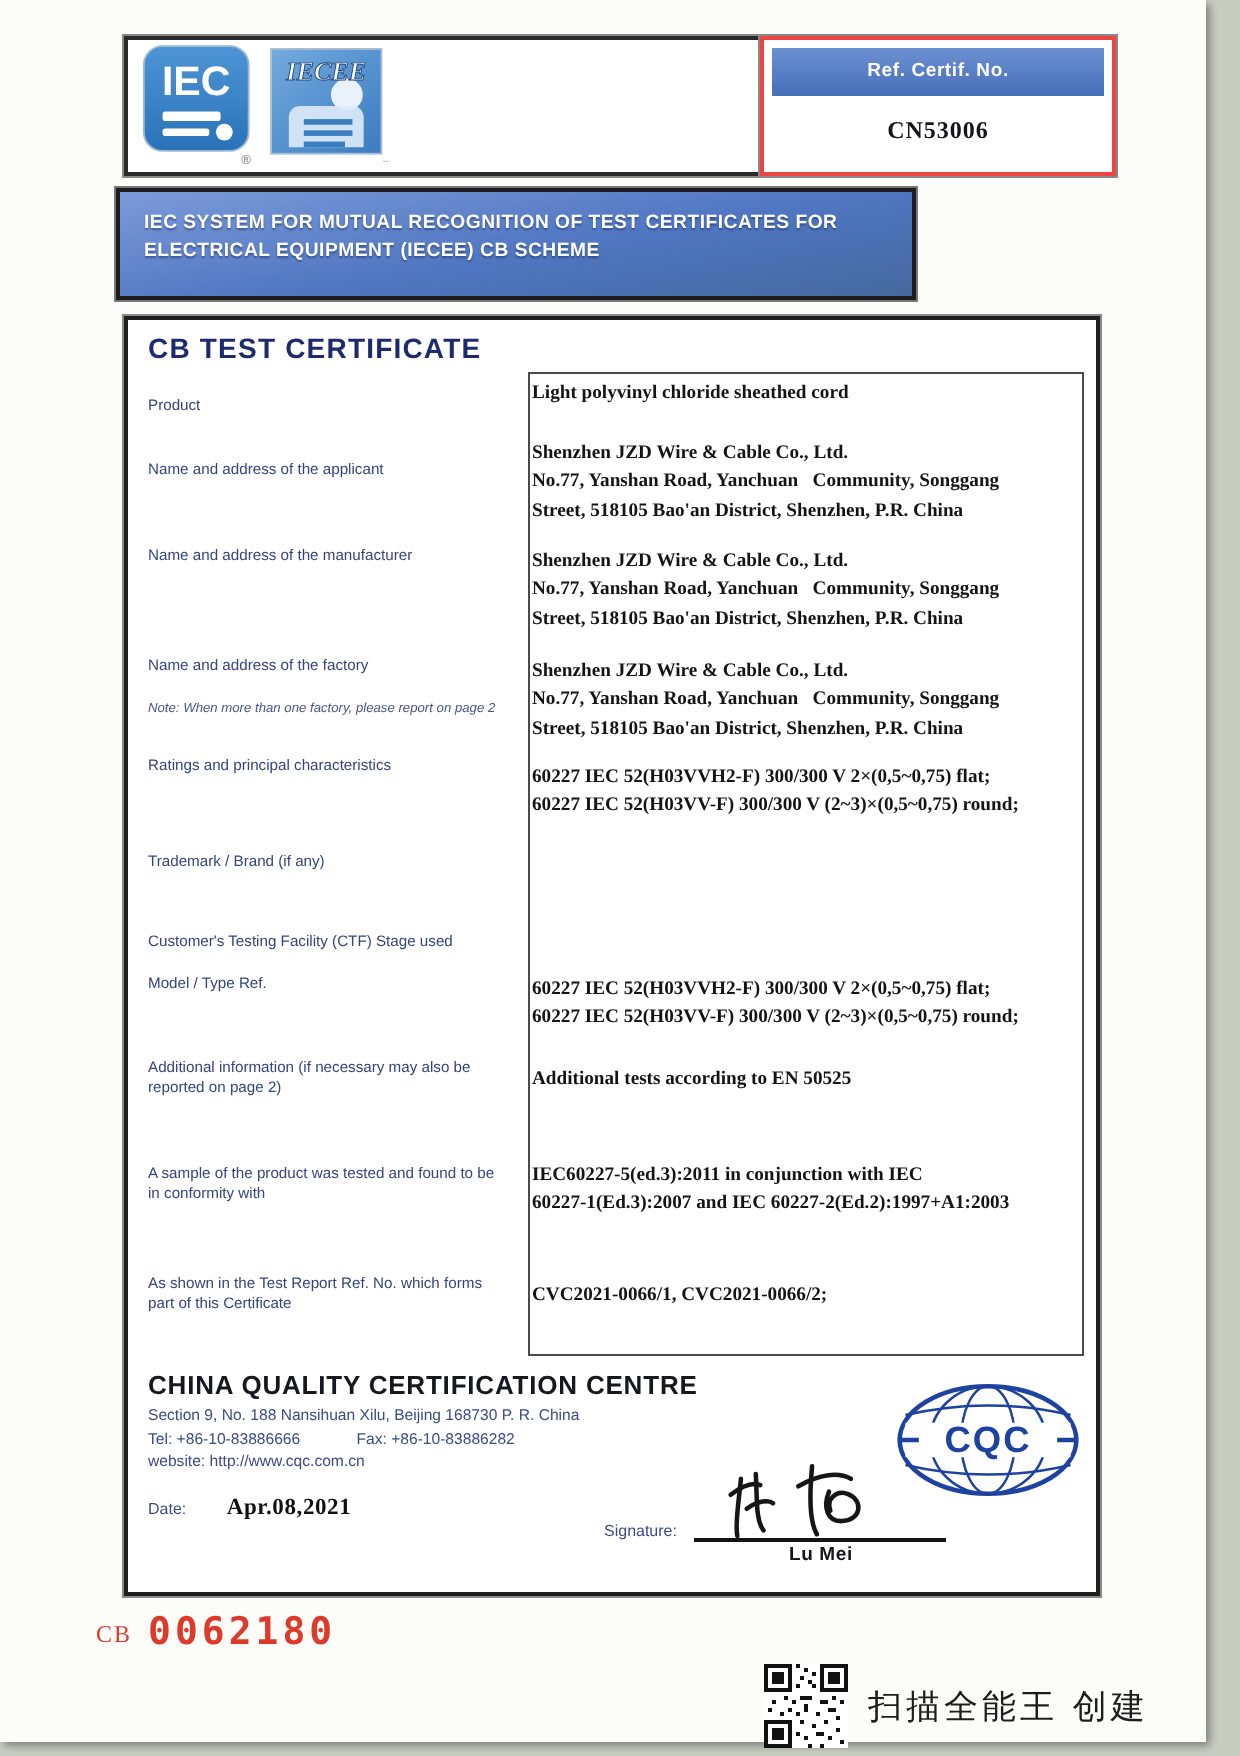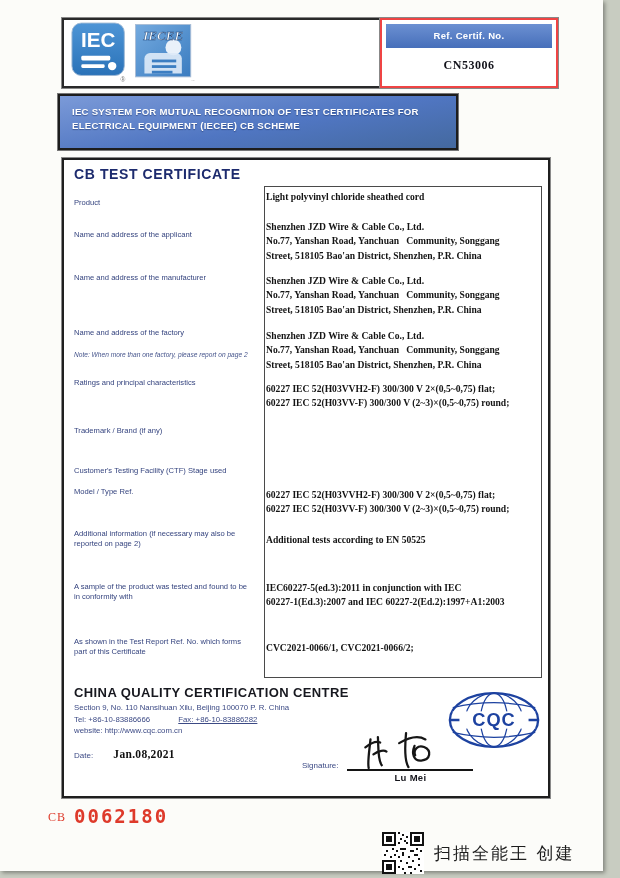--- a/index.html
+++ b/index.html
@@ -23,21 +23,21 @@
   .valbox { position:absolute; left:200px; top:0; right:6px; height:492px; border:1.5px solid #4a4a4a; background:transparent; }
   .row { display:flex; position:relative; z-index:1; }
   .lbl { flex:none; width:190px; padding-left:10px; font-size:7.6px; color:#35447f; line-height:1.35; }
   .note { font-size:6.6px; font-style:italic; color:#46558c; margin-top:13px; }
   .val { flex:1; margin-left:10px; padding:4px 10px 0 2px; font-family:"Liberation Serif","DejaVu Serif",serif; font-weight:bold; font-size:9.6px; color:#141414; line-height:1.5; white-space:pre-wrap; }
 
   .issued { margin:15px 0 0 10px; font-size:8px; color:#2e3d78; }
   .ncb { position:relative; margin-top:7px; padding-left:10px; height:100px; }
   .ncb-name { font-size:13px; font-weight:bold; color:#17181f; letter-spacing:.4px; margin-bottom:3px; }
   .ncb-line { font-size:7.8px; color:#3c4a85; margin-top:2.5px; }
-  .ncb-line .gap { margin-left:26px;text-decoration:underline; }
+  .ncb-line .gap { margin-left:26px; }
   .date-row { margin-top:13px; font-size:8px; color:#3c4a85; }
   .date-val { font-family:"Liberation Serif","DejaVu Serif",serif; font-weight:bold; font-size:11.5px; color:#101010; margin-left:18px; letter-spacing:.3px; }
 
   .sig-block { position:absolute; left:238px; bottom:2px; display:flex; align-items:flex-end; gap:6px; }
   .sig-label { font-size:8px; color:#3c4a85; margin-bottom:13px; }
   .sig-mid { width:132px; text-align:center; }
   .sig-mid svg { display:block; margin:0 auto -2px auto; }
   .sig-line { border-top:2px solid #141414; width:126px; margin:0 auto; }
   .sig-name { font-size:9.5px; font-weight:bold; color:#15151c; margin-top:1px; letter-spacing:.3px; }
   .cqc-logo { position:absolute; right:6px; top:4px; }
@@ -156,29 +156,29 @@
       </div>
       <div class="row" style="height:41px">
         <div class="lbl">As shown in the Test Report Ref. No. which forms part of this Certificate</div>
         <div class="val">CVC2021-0066/1, CVC2021-0066/2;</div>
       </div>
     </div>
 
 
     <div class="ncb">
       <div class="ncb-name">CHINA QUALITY CERTIFICATION CENTRE</div>
-      <div class="ncb-line">Section 9, No. 110 Nansihuan Xilu, Beijing 100070 P. R. China</div>
+      <div class="ncb-line">Section 9, No. 188 Nansihuan Xilu, Beijing 168730 P. R. China</div>
       <div class="ncb-line">
         <span>Tel: +86-10-83886666</span>
         <span class="gap">Fax: +86-10-83886282</span>
       </div>
       <div class="ncb-line">website: http://www.cqc.com.cn</div>
       <div class="date-row">
         <span>Date:</span>
-        <span class="date-val">Jan.08,2021</span>
+        <span class="date-val">Apr.08,2021</span>
       </div>
 
       <div class="sig-block">
         <span class="sig-label">Signature:</span>
         <div class="sig-mid">
           <svg width="104" height="44" viewBox="0 0 110 46">
             <g fill="none" stroke="#161616" stroke-width="2.4" stroke-linecap="round" transform="rotate(-4 55 23)">
               <path d="M14 10 C12 22 9 34 10 40"></path>
               <path d="M8 18 C14 14 20 12 24 14"></path>
               <path d="M22 8 C22 20 20 32 24 38"></path>

